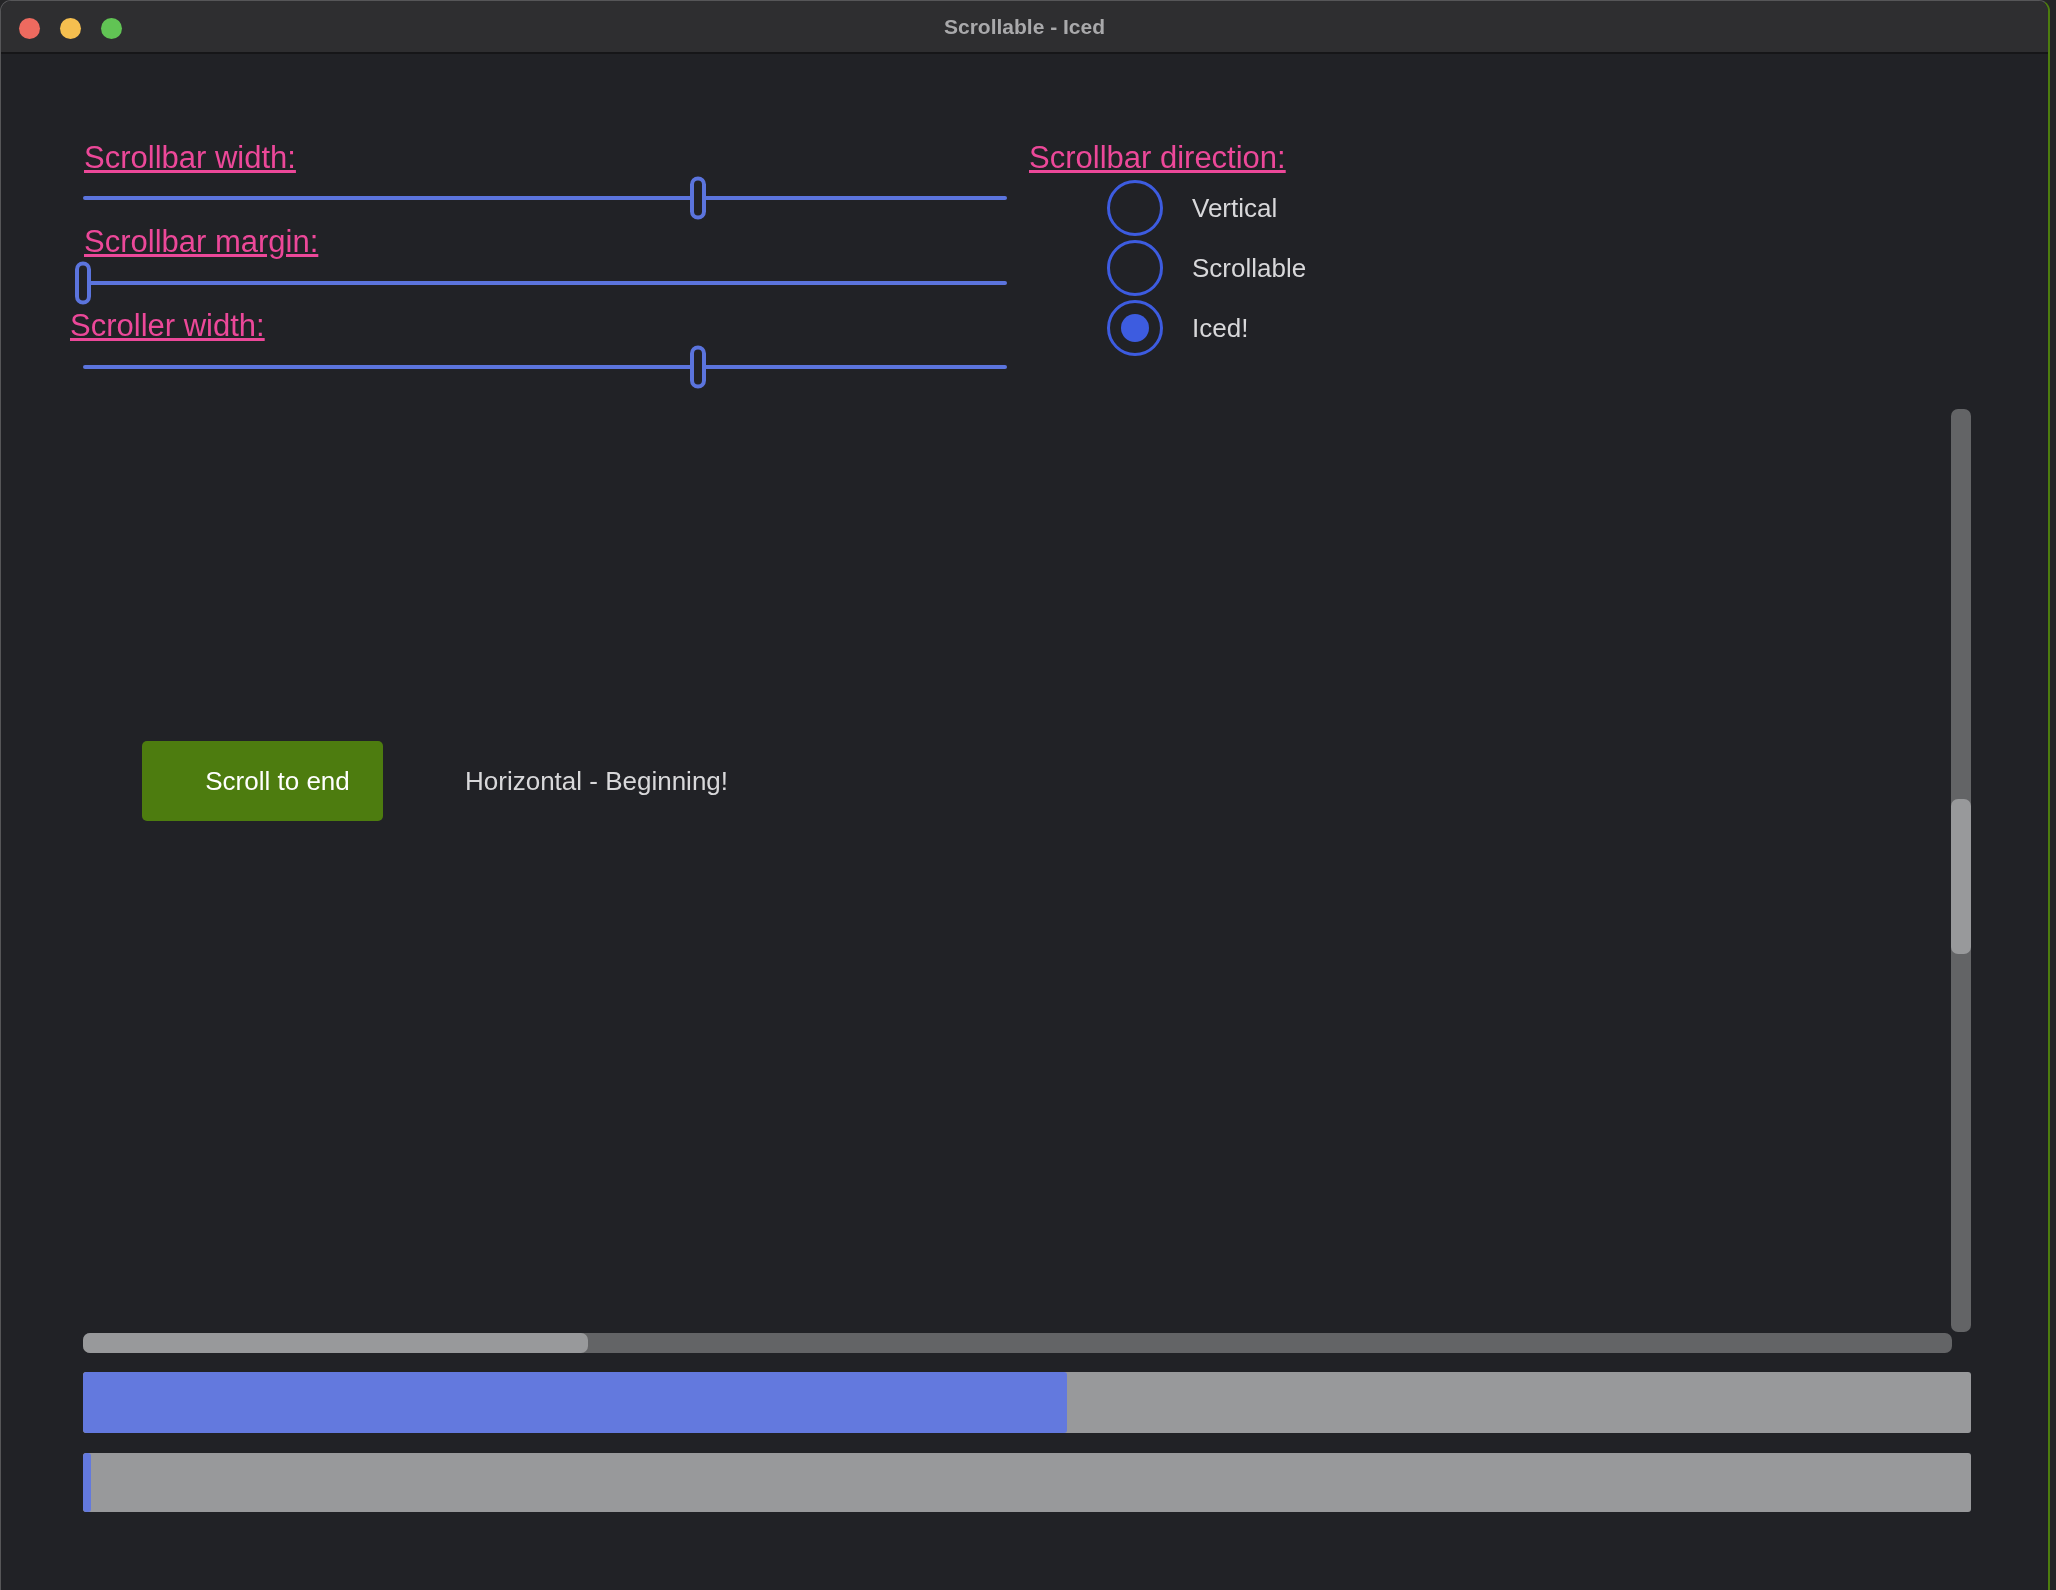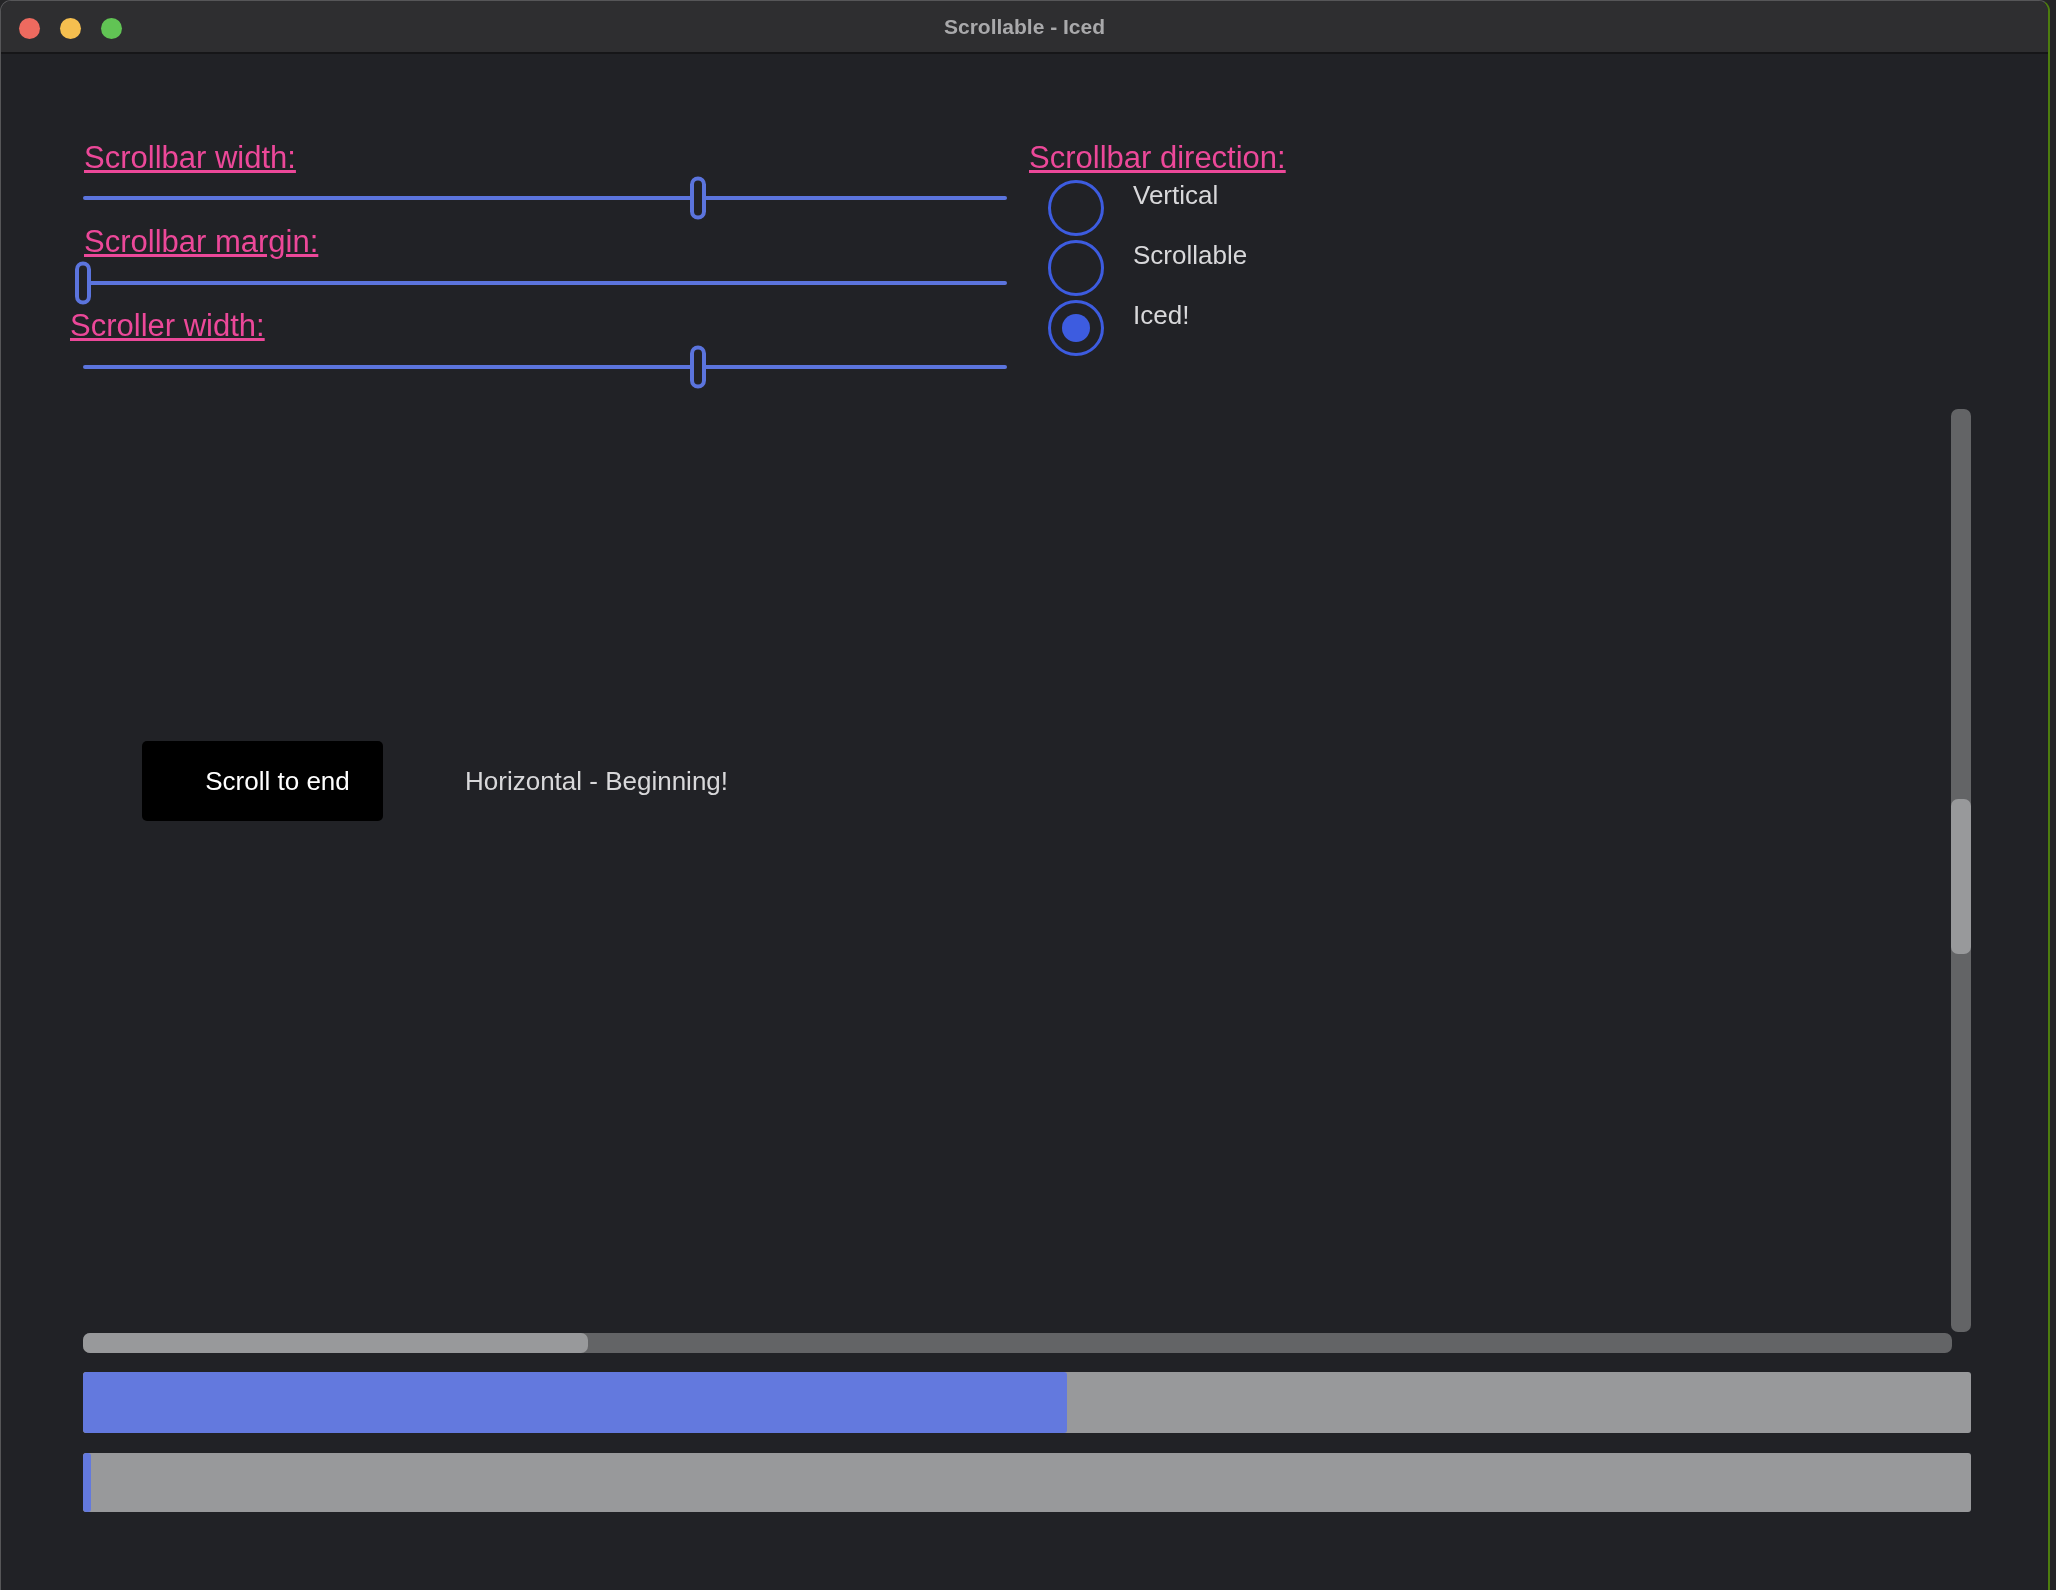--- a/index.html
+++ b/index.html
@@ -44,34 +44,34 @@
   }
   .slider-handle {
     position: absolute; top: 50%;
     width: 8px; height: 35px;
     background: #212226;
     border: 4px solid #5b74dd;
     border-radius: 9px;
     transform: translate(-50%, -50%);
   }
   
-  .radio-row { position: absolute; left: 1047px; height: 56px; display: flex; }
+  .radio-row { position: absolute; left: 1106px; height: 56px; display: flex; align-items: center; }
   .radio-circle {
     width: 50px; height: 50px; border-radius: 50%;
     border: 3px solid #3d5ce0; background: transparent;
     display: flex; align-items: center; justify-content: center;
     flex: 0 0 auto;
   }
   .radio-dot { width: 28px; height: 28px; border-radius: 50%; background: #3d5ce0; }
   .radio-label { margin-left: 29px; font-size: 26px; color: #d8d8da; white-space: nowrap; }
   
   .scroll-btn {
     position: absolute; left: 141px; top: 740px;
     width: 241px; height: 80px;
-    background: #000000; color: #ffffff;
+    background: #4d7c0f; color: #ffffff;
     border: none; border-radius: 5px;
     font-size: 26px; font-family: inherit;
     cursor: pointer;
     padding-left: 36px;
   }
   .status-text {
     position: absolute; left: 464px; top: 740px; height: 80px;
     line-height: 80px; font-size: 26px; color: #d8d8da; white-space: nowrap;
   }
   

